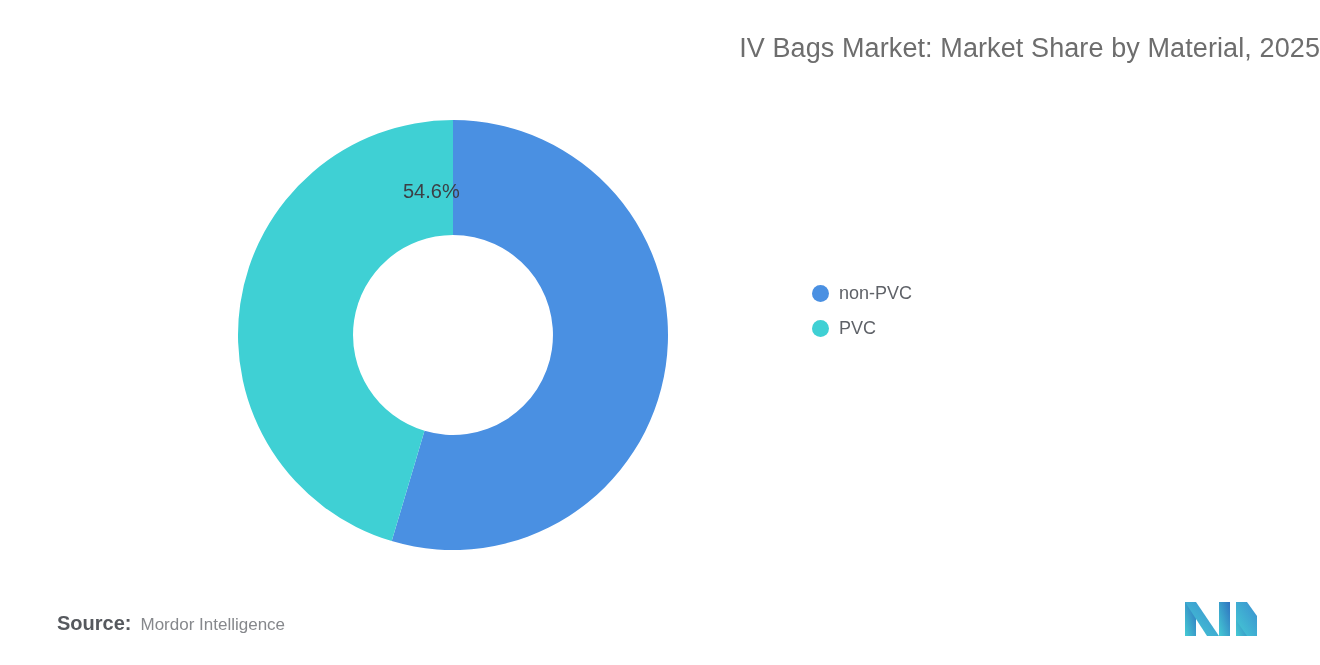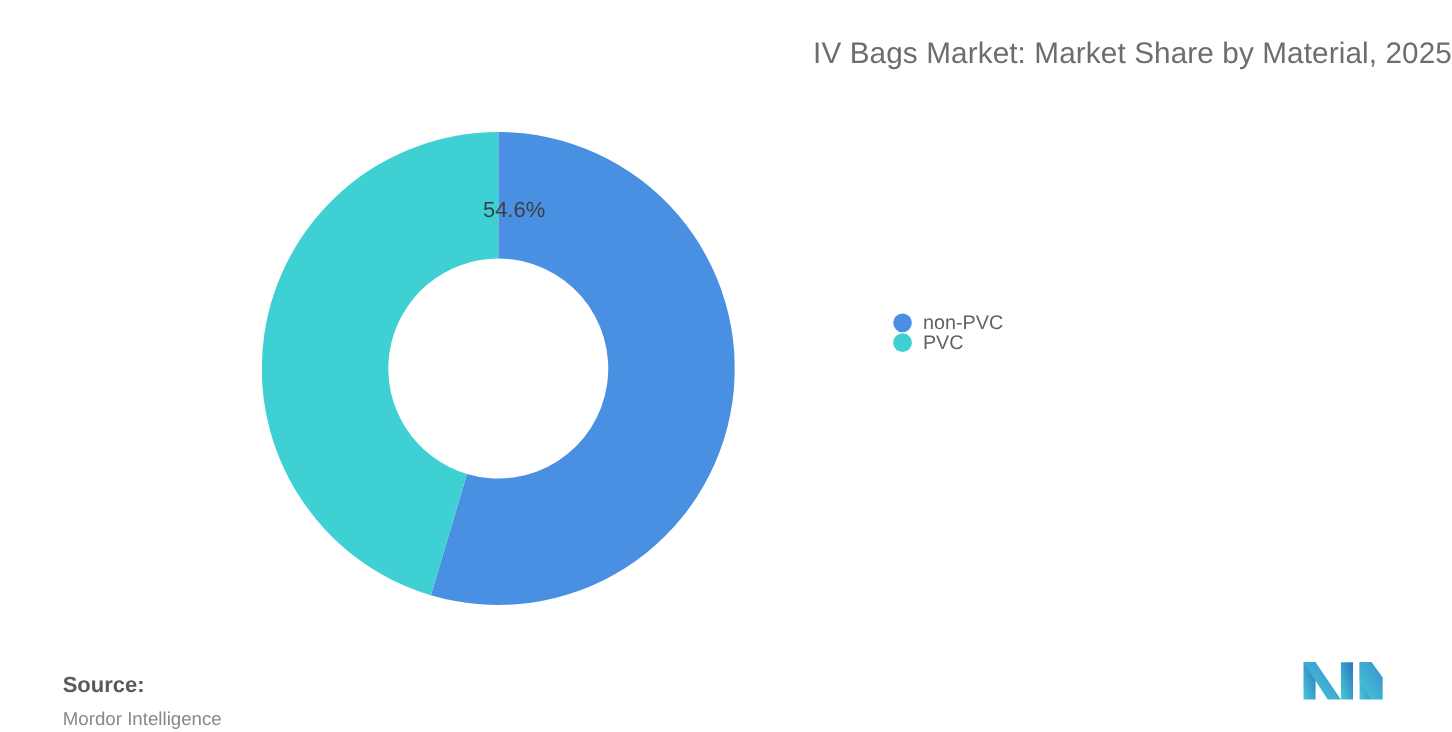--- a/index.html
+++ b/index.html
@@ -48,34 +48,34 @@
     width: 430px;
     height: 430px;
   }
 
   .slice-label {
     position: absolute;
     color: #3c3f45;
     font-size: 20px;
     font-weight: 400;
     white-space: nowrap;
-    margin-left: 36px;
   }
   .slice-label.non-pvc {
     left: 165px;
     top: 60px;
   }
 
   
   .legend {
     position: absolute;
     left: 812px;
     top: 284px;
     display: flex;
     flex-direction: column;
+    gap: 17px;
   }
   .legend-item {
     display: flex;
     align-items: center;
     gap: 10px;
     height: 18px;
   }
   .legend-swatch {
     width: 17px;
     height: 17px;
@@ -90,21 +90,20 @@
   }
 
   
   .source-row {
     position: absolute;
     left: 57px;
     top: 612px;
     display: flex;
     align-items: baseline;
     gap: 9px;
-    flex-direction: column;
   }
   .source-label {
     font-size: 20px;
     font-weight: 700;
     color: #56595e;
   }
   .source-value {
     font-size: 17px;
     font-weight: 400;
     color: #86888c;

